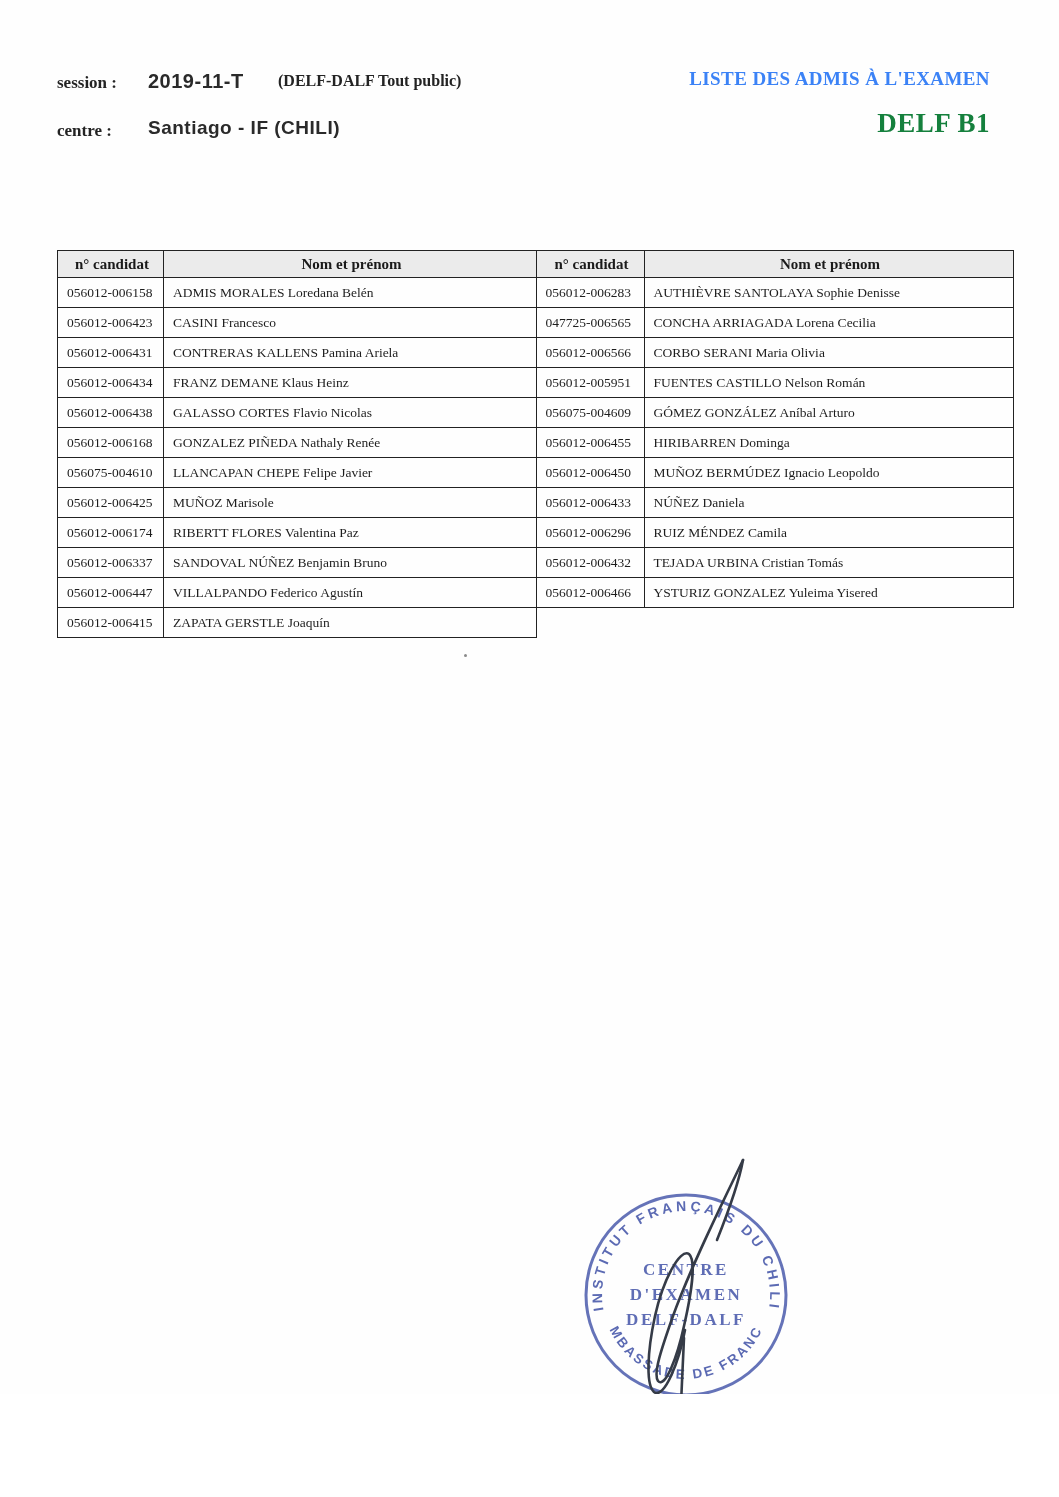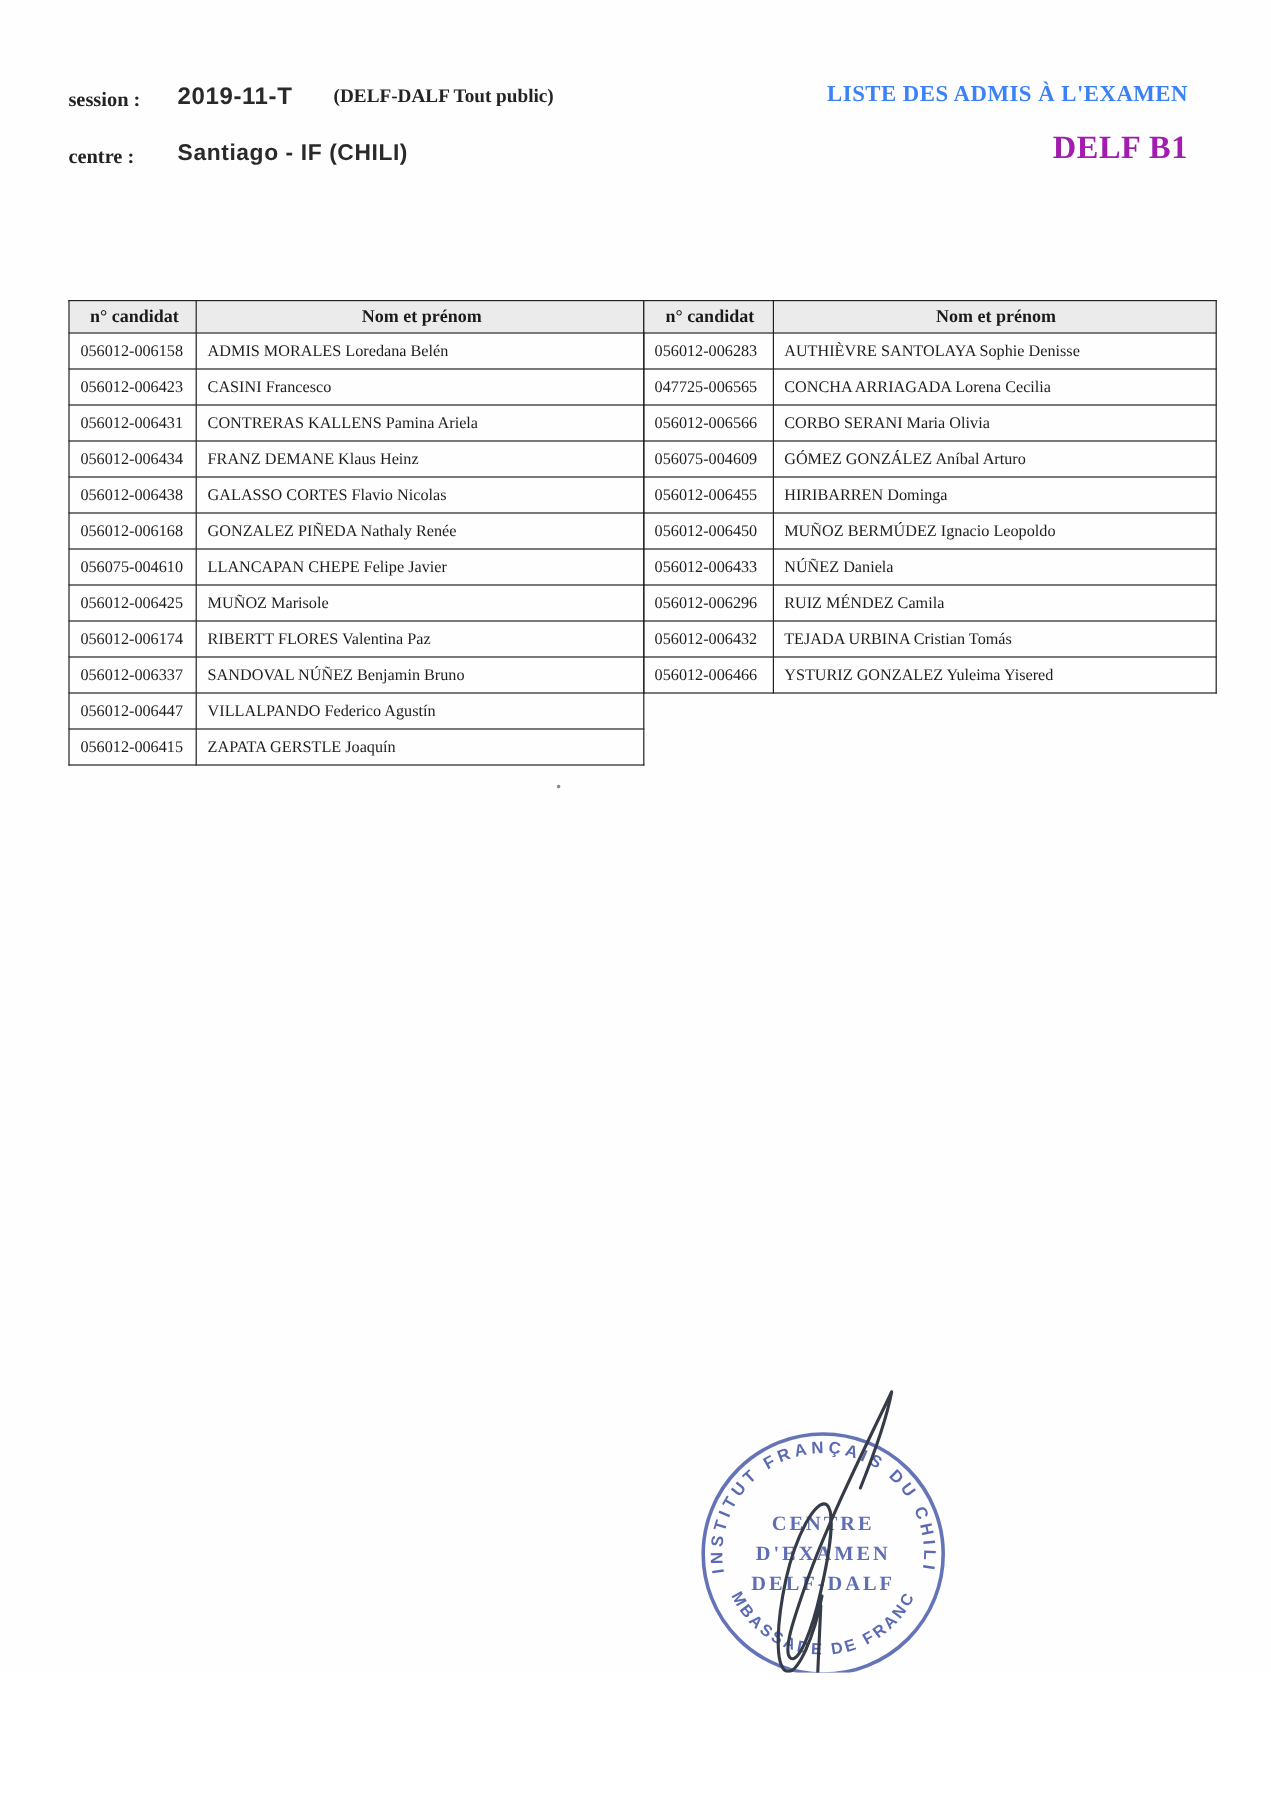--- a/index.html
+++ b/index.html
@@ -9,21 +9,21 @@
     background:#fefefe; overflow:hidden;
     font-family:"Liberation Serif", serif; color:#1c1c1c;
   }
   .abs { position:absolute; }
 
   
   .meta-label { font-family:"Liberation Serif", serif; font-weight:bold; font-size:17px; color:#232323; }
   .meta-value { font-family:"Liberation Sans", sans-serif; font-weight:bold; font-size:20px; color:#2a2a2a; letter-spacing:0.5px; }
   .meta-note  { font-family:"Liberation Serif", serif; font-weight:bold; font-size:16px; color:#232323; }
   .doc-title  { font-family:"Liberation Serif", serif; font-weight:bold; font-size:19px; color:#3b82f6; letter-spacing:0.4px; }
-  .doc-subtitle { font-family:"Liberation Serif", serif; font-weight:bold; font-size:27px; color:#a21caf; letter-spacing:0.5px; }
+  .doc-subtitle { font-family:"Liberation Serif", serif; font-weight:bold; font-size:27px; color:#15803d; letter-spacing:0.5px; }
 
   
   .tables { position:absolute; top:250px; left:57px; display:flex; align-items:flex-start; }
   table.results {
     border-collapse:collapse; table-layout:fixed;
     font-family:"Liberation Serif", serif; font-size:13.5px; color:#1d1d1d;
   }
   table.results.left  { width:480px; }
   table.results.right { width:478px; margin-left:-1.5px; }
   table.results th, table.results td {
@@ -151,20 +151,24 @@
           </tr>
           <tr>
             <td class="col-num">047725-006565</td>
             <td class="col-name">CONCHA ARRIAGADA Lorena Cecilia</td>
           </tr>
           <tr>
             <td class="col-num">056012-006566</td>
             <td class="col-name">CORBO SERANI Maria Olivia</td>
           </tr>
           <tr>
+            <td class="col-num">056012-005951</td>
+            <td class="col-name">FUENTES CASTILLO Nelson Román</td>
+          </tr>
+          <tr>
             <td class="col-num">056075-004609</td>
             <td class="col-name">GÓMEZ GONZÁLEZ Aníbal Arturo</td>
           </tr>
           <tr>
             <td class="col-num">056012-006455</td>
             <td class="col-name">HIRIBARREN Dominga</td>
           </tr>
           <tr>
             <td class="col-num">056012-006450</td>
             <td class="col-name">MUÑOZ BERMÚDEZ Ignacio Leopoldo</td>

